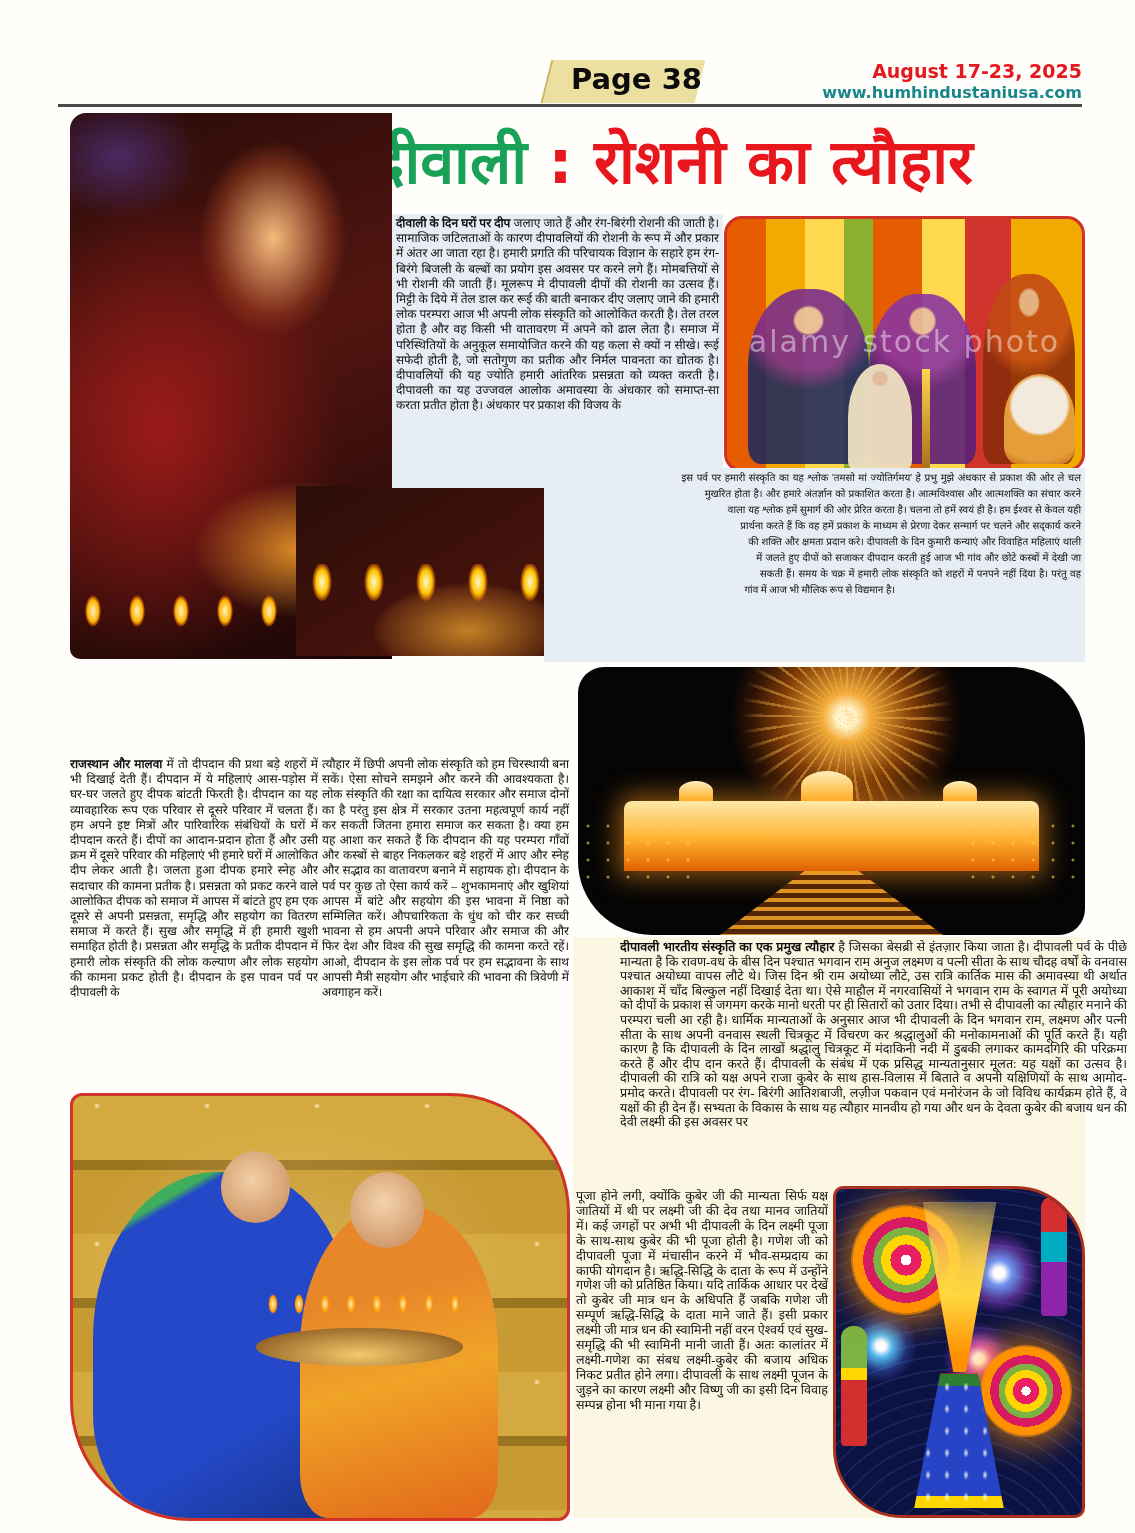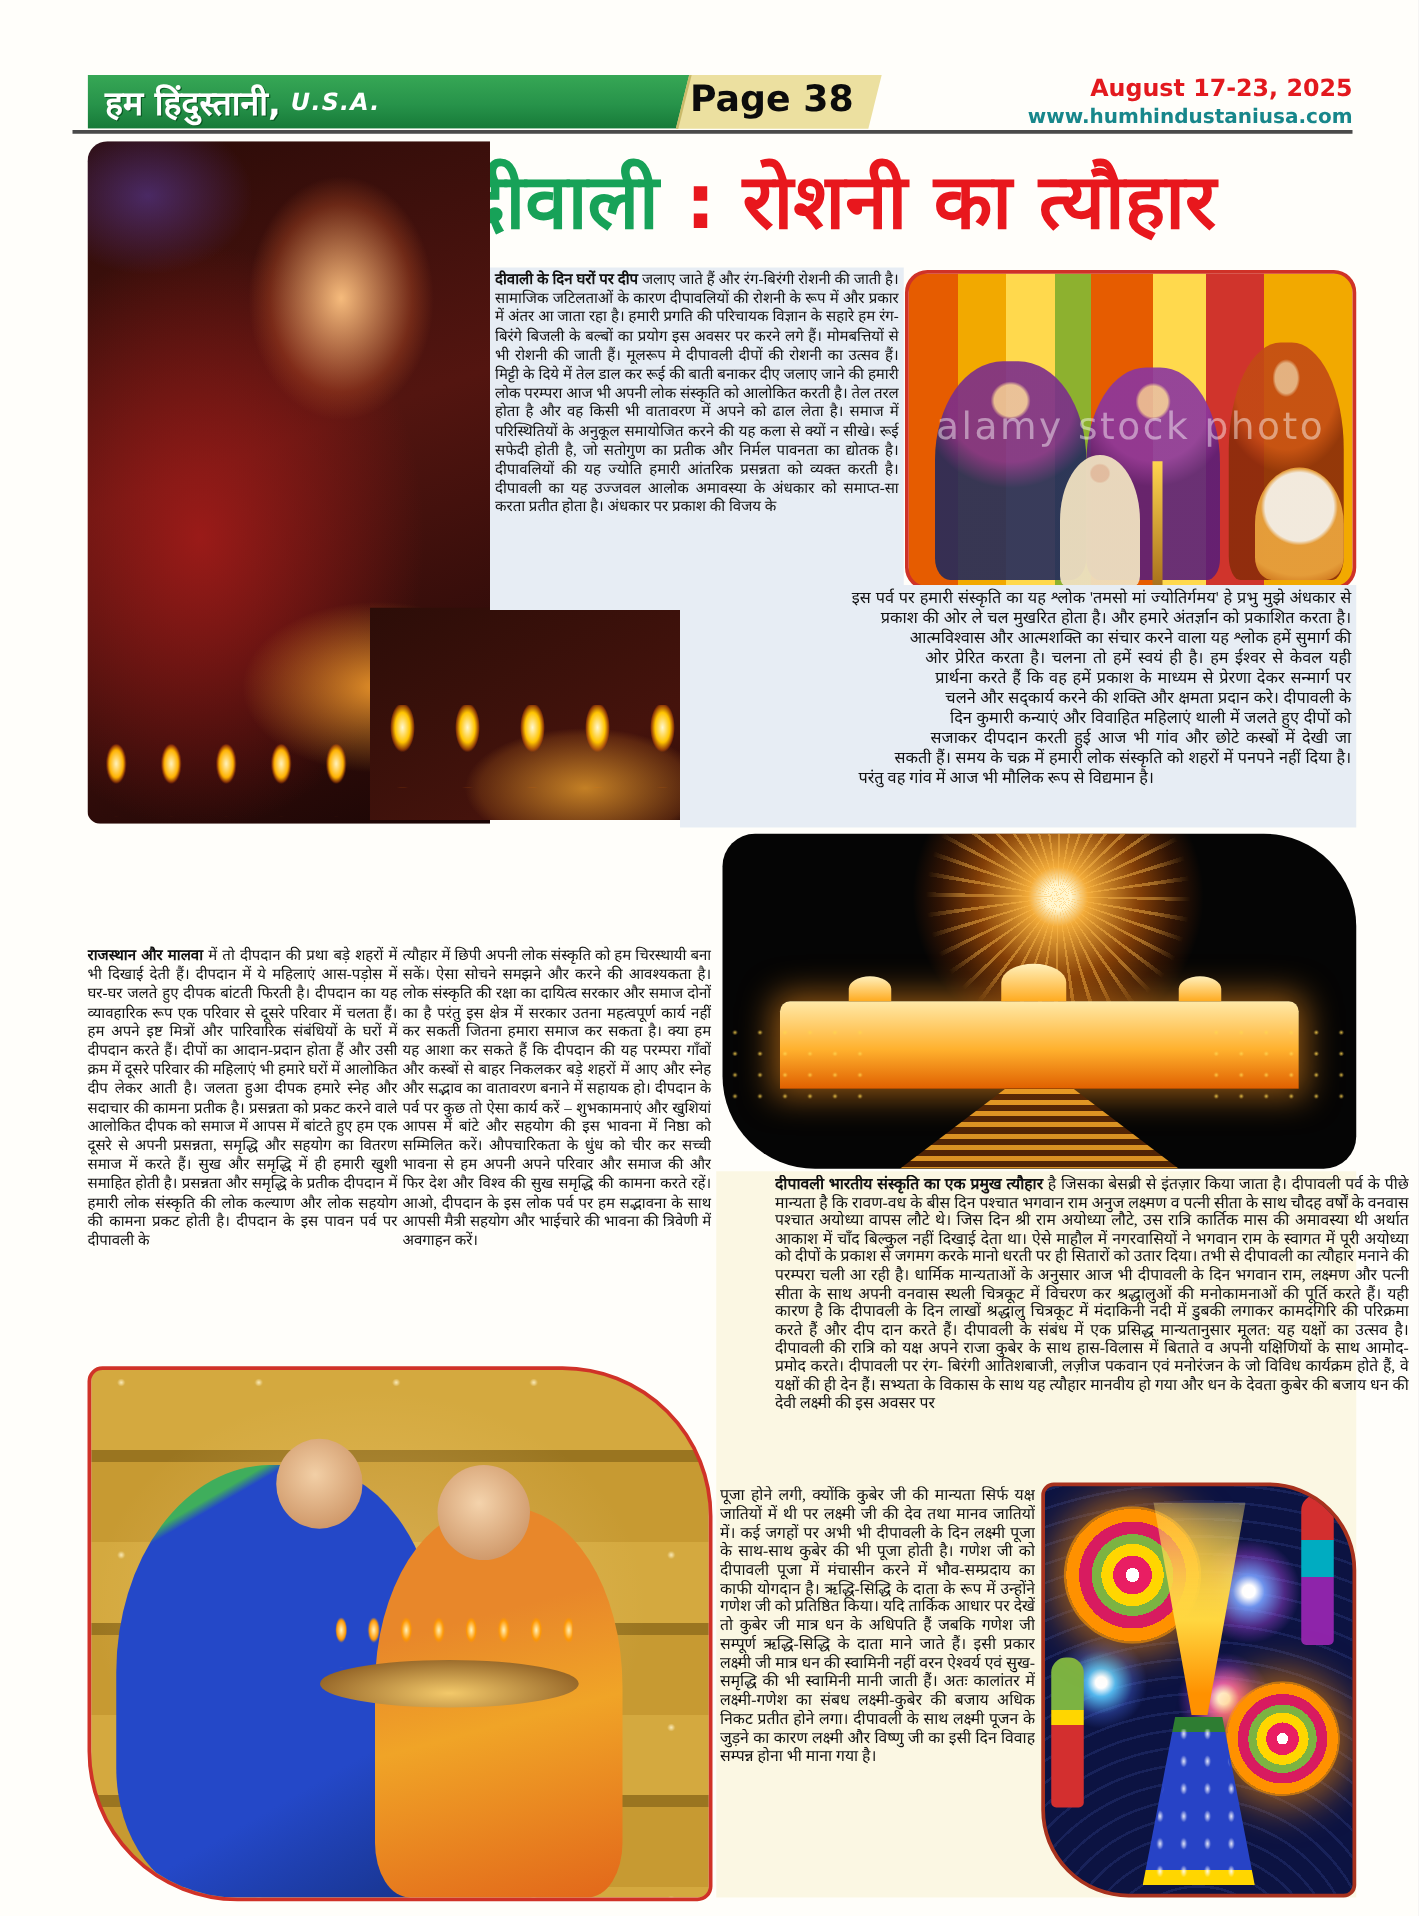--- a/index.html
+++ b/index.html
@@ -11,21 +11,21 @@
   .masthead-bar{left:70px;top:60px;width:492px;height:43px;
     background:linear-gradient(180deg,#36a755 0%,#27934a 55%,#167a38 100%);
     clip-path:polygon(0 0,100% 0,96% 100%,0 100%);
     display:flex;align-items:center;padding-left:14px;box-sizing:border-box;}
   .masthead-title{color:#fff;font-family:"DejaVu Sans",sans-serif;font-weight:bold;font-size:27px;
     text-shadow:1px 1px 0 #0a5a24;white-space:nowrap;}
   .masthead-region{color:#fff;font-family:"DejaVu Sans",sans-serif;font-weight:bold;font-style:italic;
     font-size:19px;margin-left:8px;letter-spacing:1px;}
   .page-tab{left:546px;top:60px;width:152px;height:43px;background:#ece0a0;
     transform:skewX(-14deg);border-left:2px solid #caba6a;}
-  .page-tab-label{left:552px;top:62px;width:150px;text-align:left;
+  .page-tab-label{left:552px;top:62px;width:150px;text-align:right;
     font-family:"DejaVu Sans",sans-serif;font-weight:bold;font-size:29px;color:#0c0c0c;}
   .issue-date{left:790px;top:60px;width:292px;text-align:right;color:#e3191e;
     font-family:"DejaVu Sans",sans-serif;font-weight:bold;font-size:19px;}
   .website-url{left:790px;top:83px;width:292px;text-align:right;color:#18878b;
     font-family:"DejaVu Sans",sans-serif;font-weight:bold;font-size:16px;}
   .header-rule{left:58px;top:104px;width:1024px;height:3px;background:#4a4a4a;}
 
   
   .headline{left:372px;top:116px;width:696px;height:96px;white-space:nowrap;
     font-family:"DejaVu Sans",sans-serif;font-weight:bold;font-size:61px;line-height:92px;}
@@ -140,42 +140,38 @@
     background:radial-gradient(4px 7px at 9px 9px,#fff,transparent 70%);background-size:19px 22px;}
   .rocket{position:absolute;width:26px;height:120px;border-radius:12px 12px 4px 4px;}
   .rocket.r1{left:2%;top:42%;background:linear-gradient(180deg,#7cb342 0 35%,#ffd600 35% 45%,#d32f2f 45% 100%);}
   .rocket.r2{right:6%;top:2%;background:linear-gradient(180deg,#d32f2f 0 30%,#00acc1 30% 55%,#8e24aa 55% 100%);}
 
   
   .body-txt{font-size:12px;line-height:15.2px;text-align:justify;overflow:hidden;}
   .lead-bold{font-weight:bold;}
   .block-a{left:392px;top:214px;width:331px;height:274px;background:#e7edf4;padding:2px 4px;box-sizing:border-box;}
   .block-b{left:544px;top:468px;width:541px;height:194px;background:#e7edf4;padding:2px 4px;box-sizing:border-box;
-    font-size:13px;line-height:16px;}
+    font-size:10px;line-height:16px;}
   .wrap-float{float:left;width:212px;height:188px;
     shape-outside:polygon(0 0,52% 0,88% 28%,100% 55%,52% 85%,0 96%);}
 
   .section-heading{left:64px;top:668px;width:506px;height:88px;text-align:center;
     font-family:"DejaVu Sans",sans-serif;font-weight:bold;font-size:35px;line-height:43px;color:#1779c1;}
   .col-1{left:70px;top:757px;width:248px;height:334px;}
   .col-2{left:322px;top:757px;width:247px;height:334px;}
 
   .article3-bg{left:573px;top:937px;width:512px;height:581px;background:#fbf7e3;}
   .a3-para1{left:576px;top:940px;width:507px;height:247px;font-size:12.6px;line-height:14.6px;margin-left:44px;}
   .a3-para2{left:576px;top:1189px;width:252px;height:326px;font-size:12.6px;line-height:14.9px;}
 </style>
 </head>
 <body>
 
 <div class="page">
 
-  <div class="abs masthead-bar">
-    <span class="masthead-title">हम हिंदुस्तानी,</span>
-    <span class="masthead-region">U.S.A.</span>
-  </div>
   <div class="abs page-tab"></div>
   <div class="abs page-tab-label">Page 38</div>
   <div class="abs issue-date">August 17-23, 2025</div>
   <div class="abs website-url">www.humhindustaniusa.com</div>
   <div class="abs header-rule"></div>
 
   <div class="abs headline">
     <span class="hl-green">दीवाली</span><span class="hl-red"> : रोशनी का त्यौहार</span>
   </div>
 

